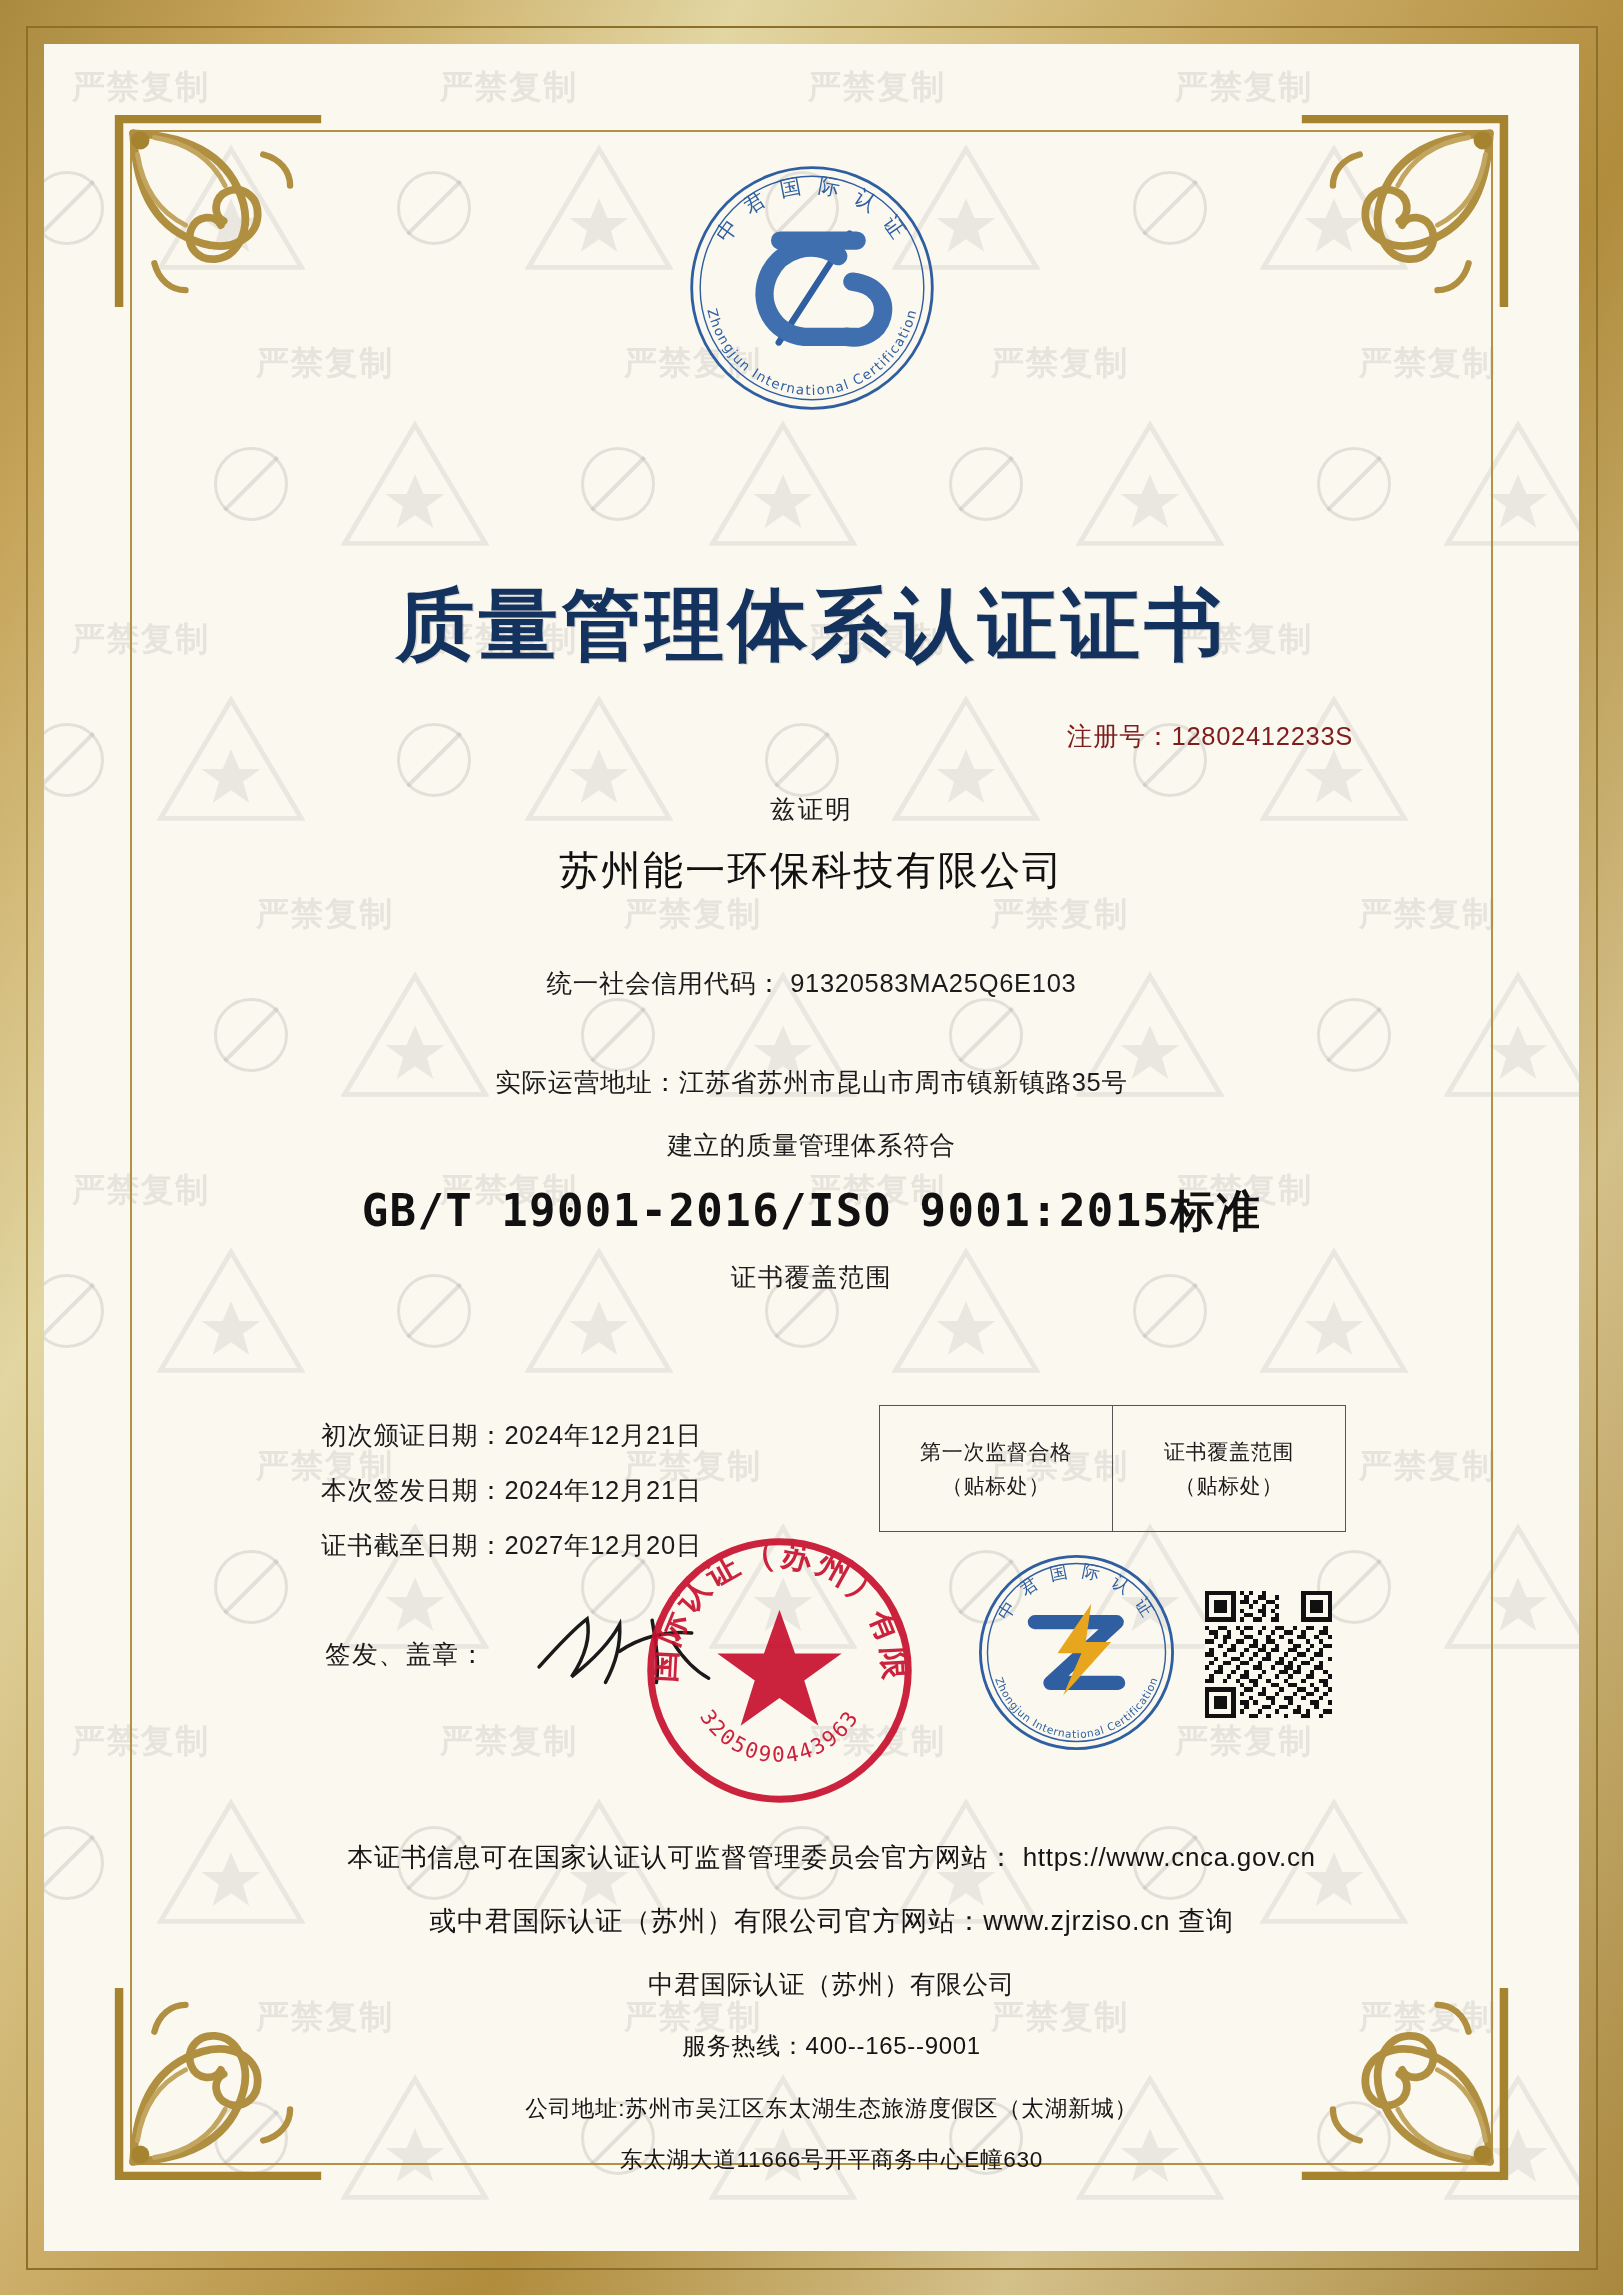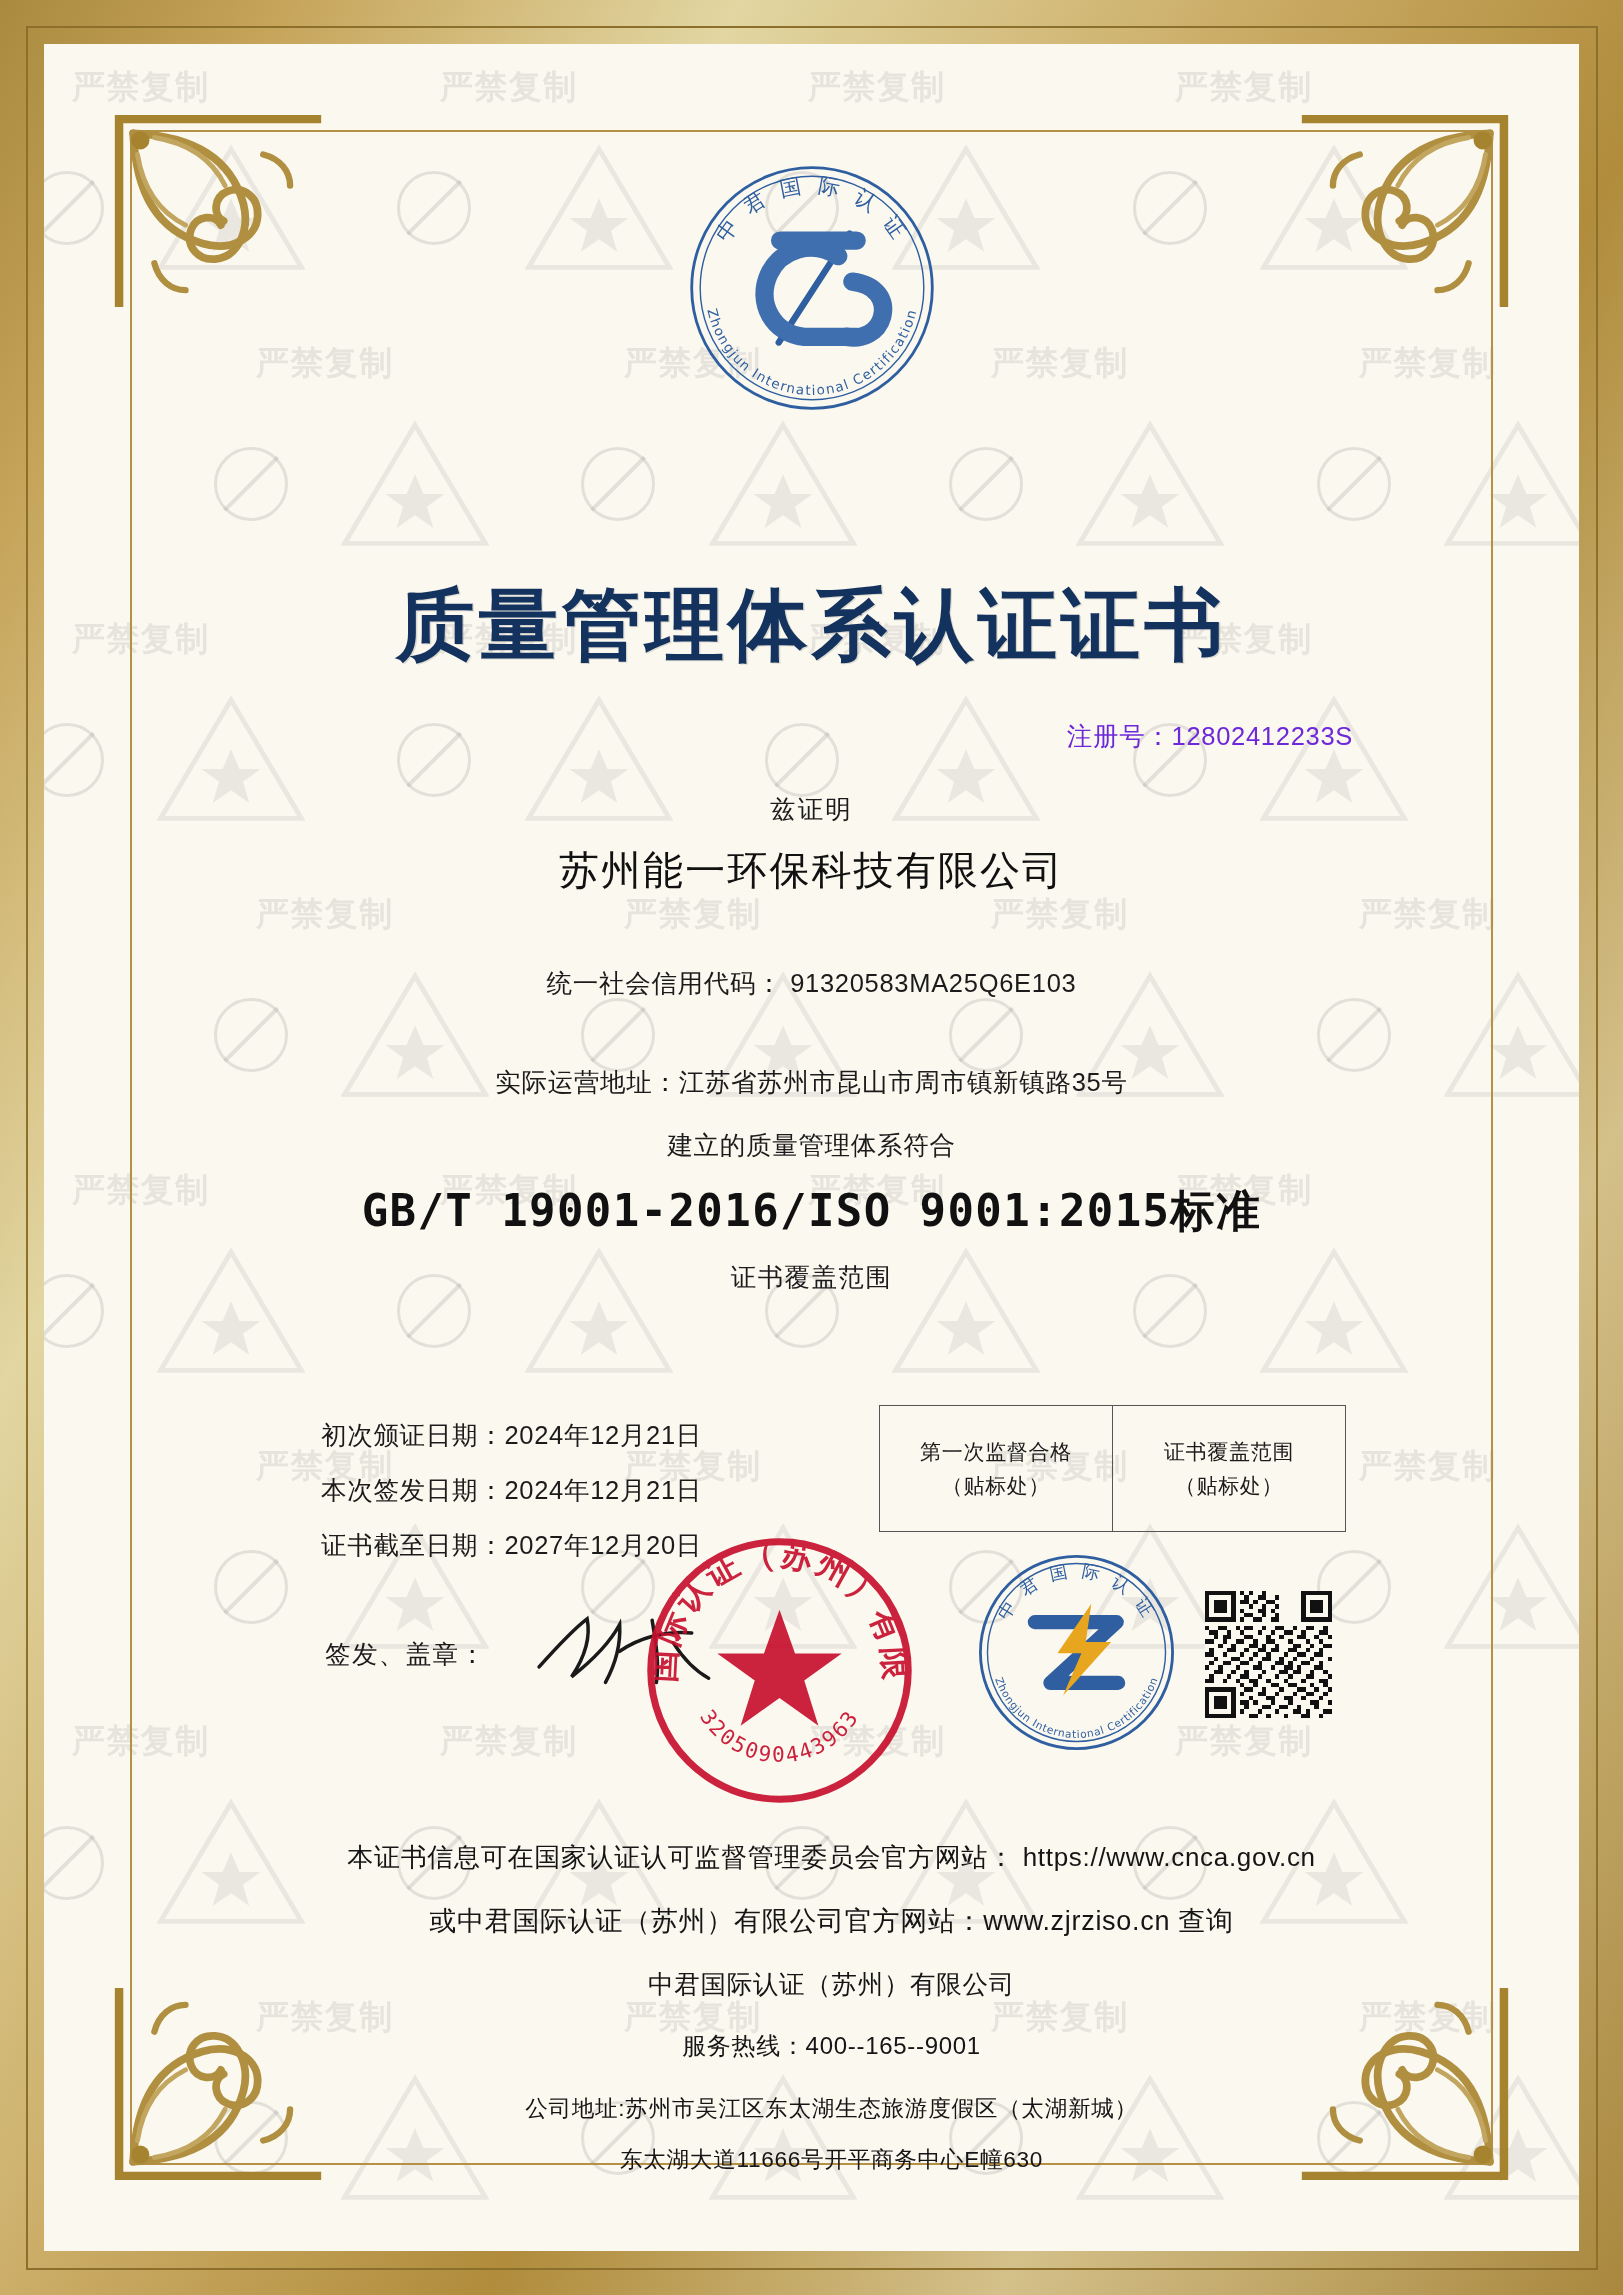--- a/index.html
+++ b/index.html
@@ -136,21 +136,21 @@
     color: #14325e;
     font-family: "DejaVu Sans", sans-serif;
     text-shadow: 1.4px 1.4px 0 rgba(0,0,0,0.12);
   }
 
   .reg-no {
     position: absolute;
     top: 675px;
     right: 226px;
     font-size: 25.5px;
-    color: #6d28d9;
+    color: #7f1d1d;
     letter-spacing: 0.7px;
   }
 
   .hereby {
     position: absolute;
     top: 748px;
     width: 100%;
     text-align: center;
     font-size: 25.5px;
     color: #1b1b1b;

